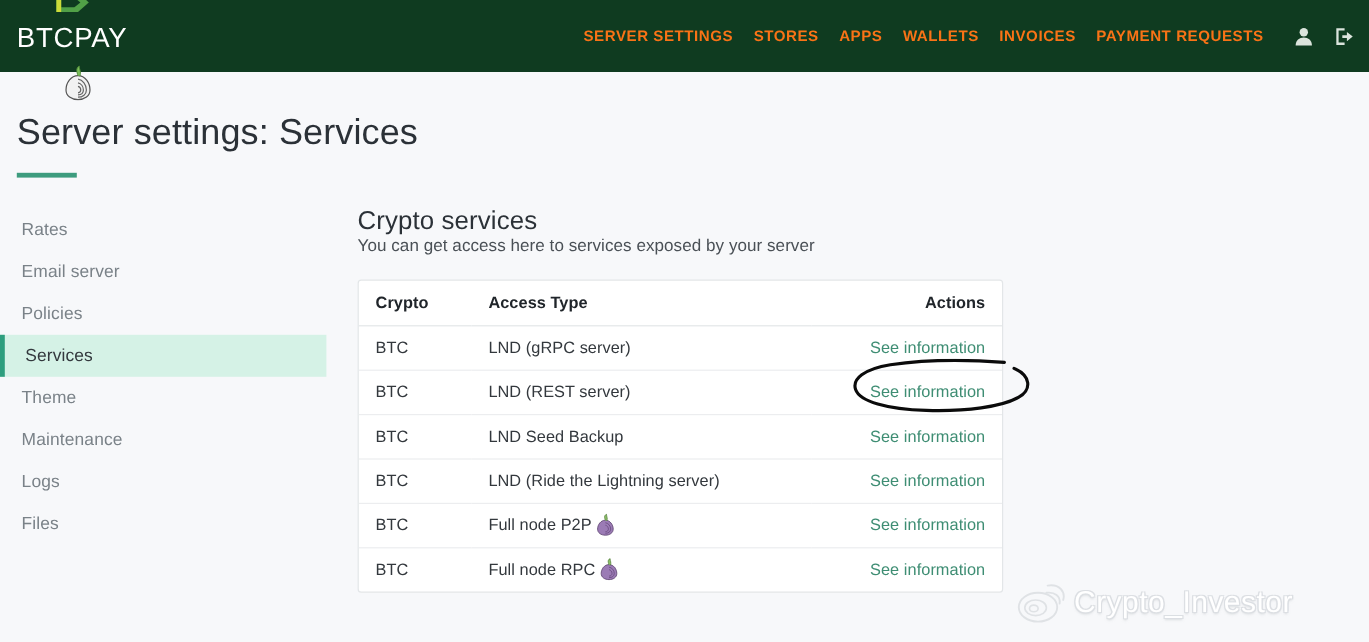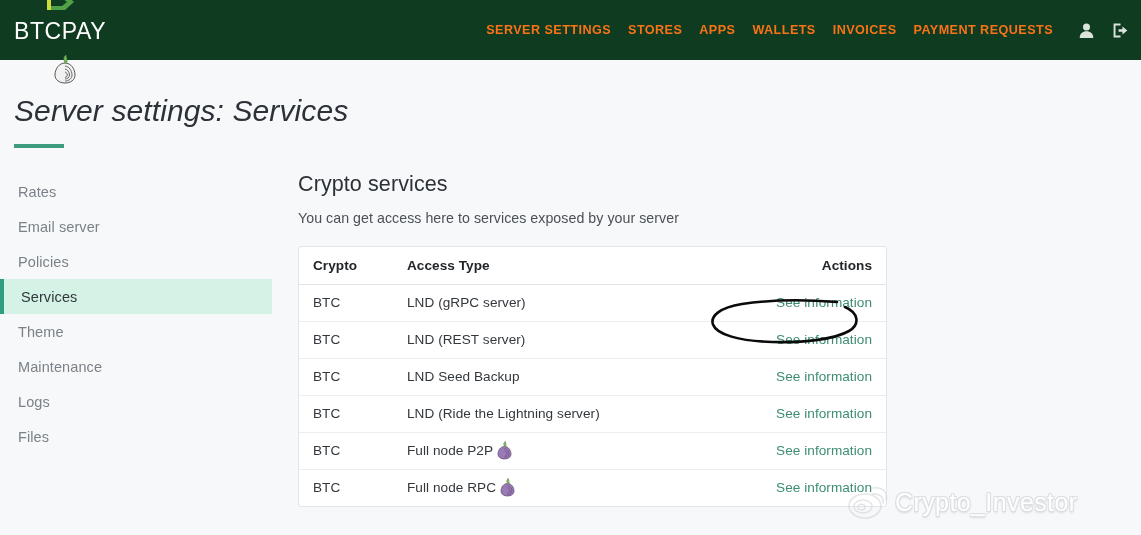--- a/index.html
+++ b/index.html
@@ -67,21 +67,21 @@
   .nav-icon {
     display: block;
     width: 17px;
     height: 17px;
     cursor: pointer;
   }
   .nav-icon-wrap { display: flex; align-items: center; }
   .nav-icon-wrap.first { margin-left: 8px; }
 
   
-  .page-head { padding: 34px 0 0 14px; font-style: italic; }
+  .page-head { padding: 34px 0 0 14px; }
 
   .page-title {
     font-size: 30px;
     font-weight: 400;
     color: #2b3137;
     line-height: 1.1;
     letter-spacing: 0.1px;
   }
 
   .title-rule {
@@ -128,30 +128,29 @@
   .main { flex: 1; padding-left: 26px; }
 
   .section-title {
     font-size: 21.5px;
     font-weight: 400;
     color: #2b3137;
     letter-spacing: 0.1px;
   }
 
   .section-sub {
-    margin-top: 13px;
     font-size: 14.2px;
     color: #4a5056;
     letter-spacing: 0.05px;
   }
 
   
   .card {
     margin-top: 20px;
-    width: 589px;
+    width: 538px;
     background: #ffffff;
     border: 1px solid #e3e6e8;
     border-radius: 3px;
   }
 
   table { width: 100%; border-collapse: collapse; }
 
   th, td {
     text-align: left;
     font-size: 13.6px;

